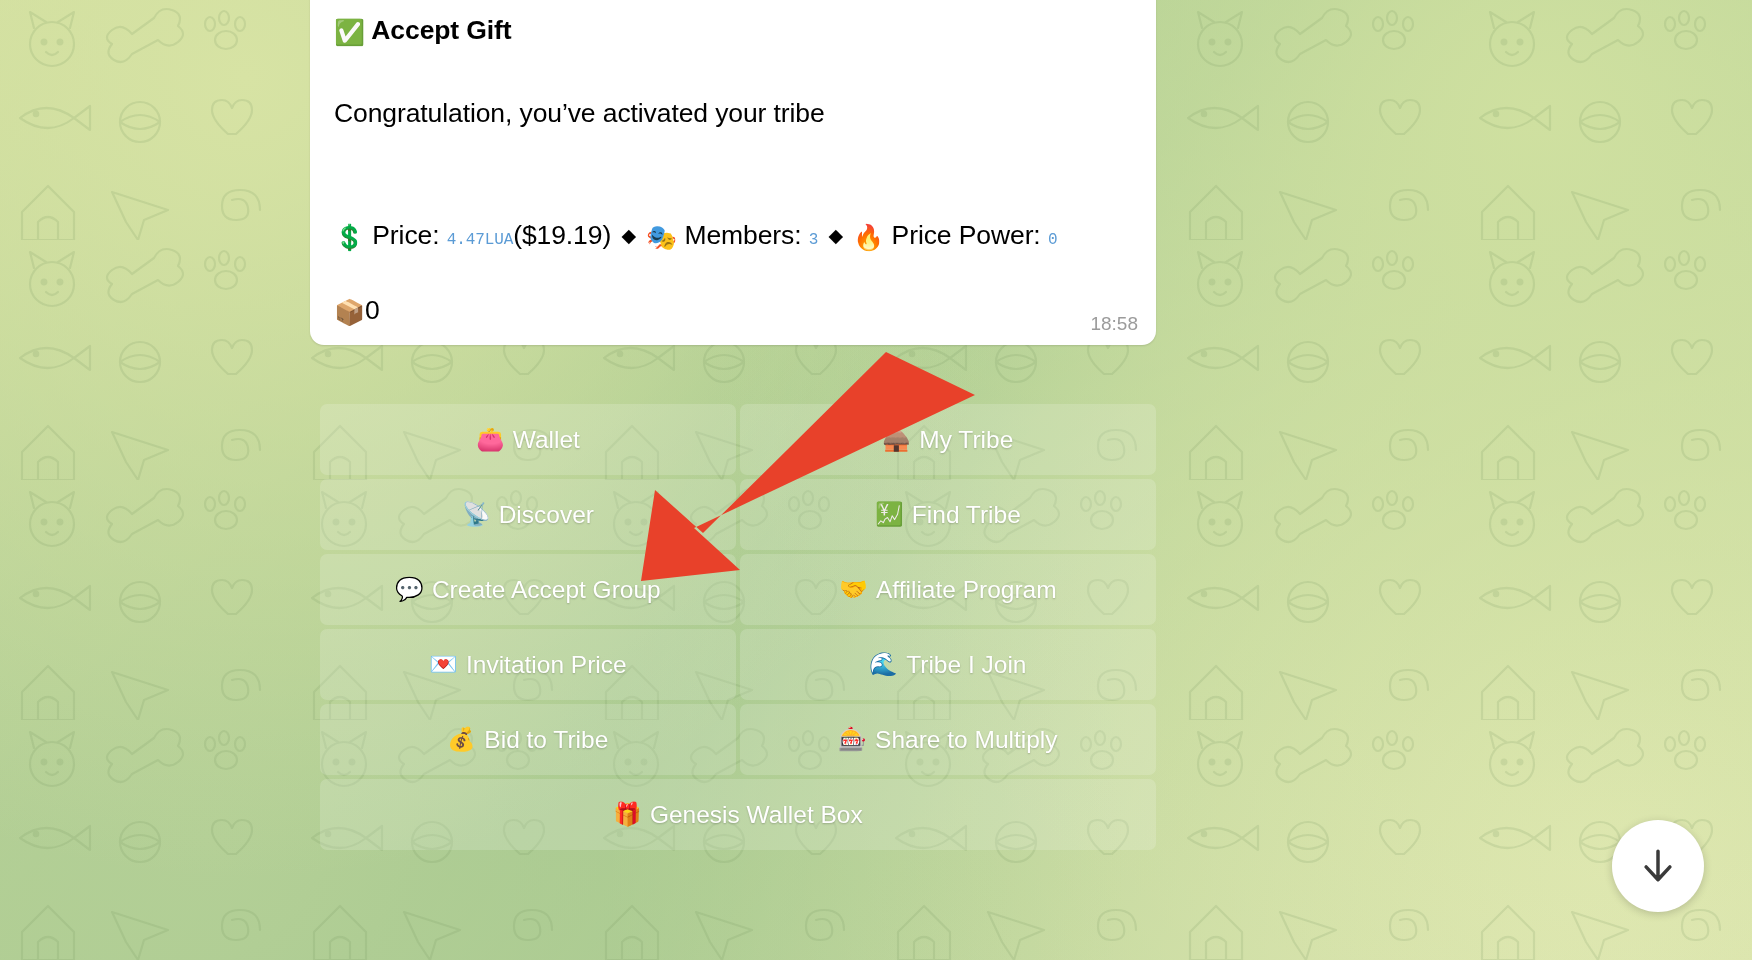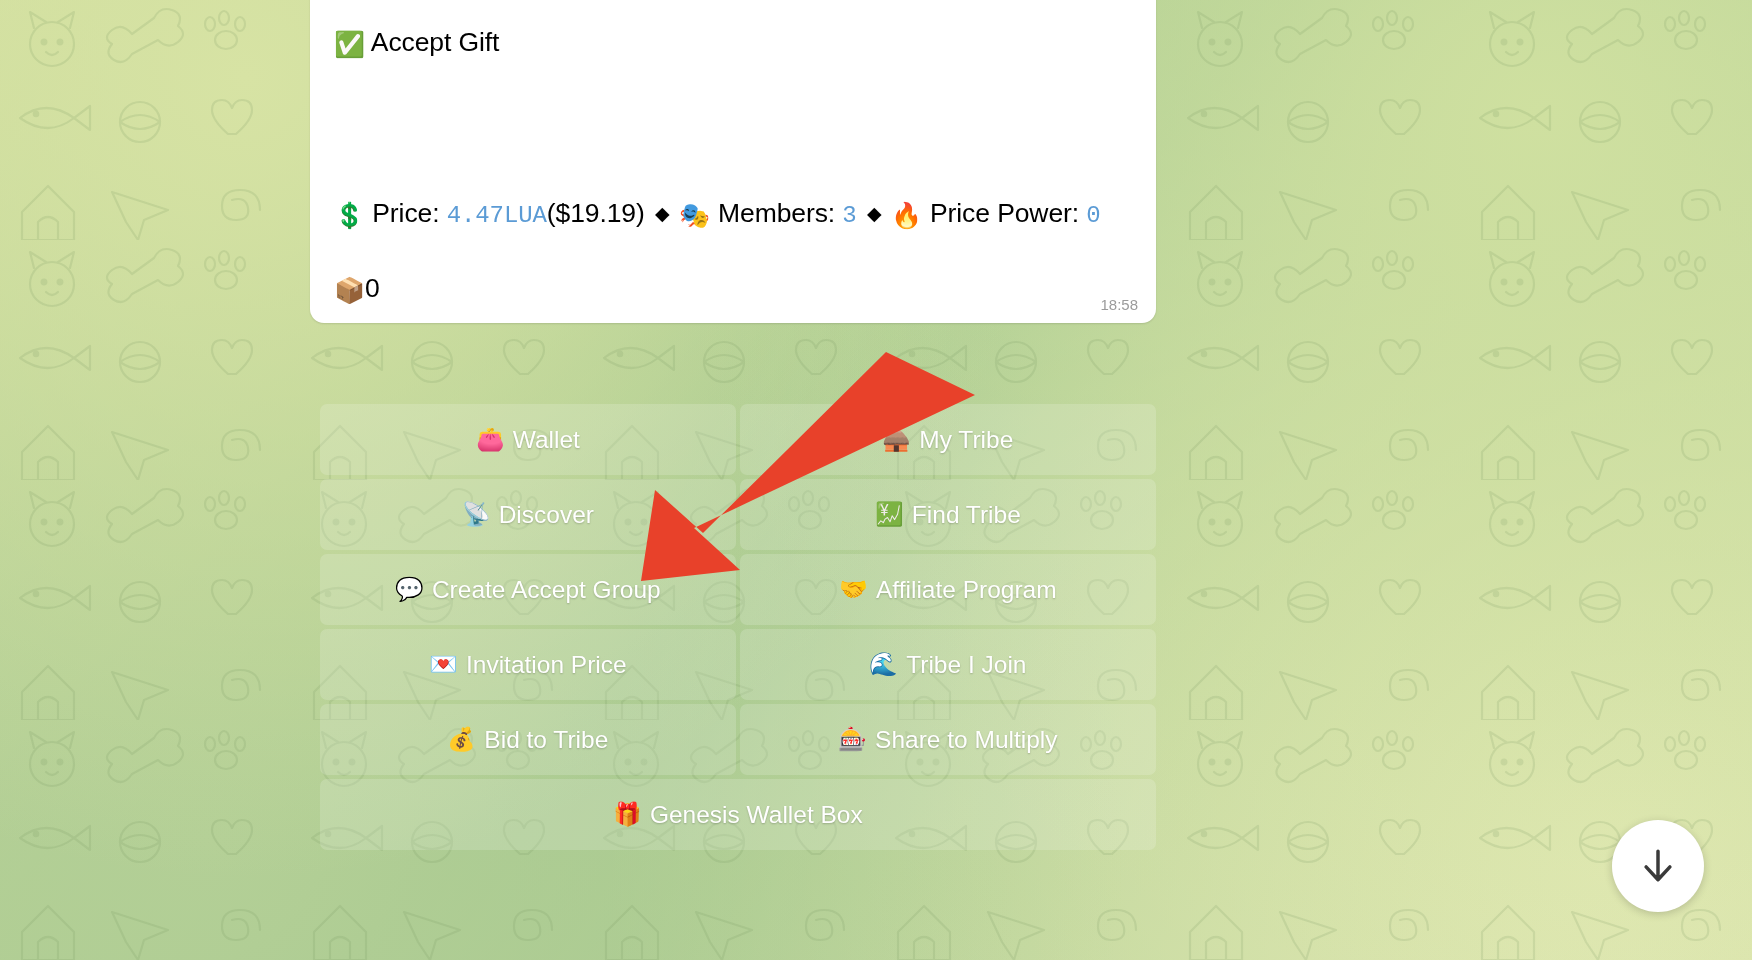--- a/index.html
+++ b/index.html
@@ -51,50 +51,50 @@
   }
 
   .msg-line {
     font-size: 26.5px;
     line-height: 1.28;
     color: #000000;
     letter-spacing: -0.1px;
     white-space: normal;
   }
 
-  .msg-title { margin-top: 12px; }
+  .msg-title { margin-top: 0; font-weight: bold; }
   .gap-lg { height: 48px; }
   .gap-md { height: 44px; }
   .gap-sm { height: 40px; }
 
   .emoji {
     font-family: "DejaVu Sans", sans-serif;
     font-size: 25px;
     vertical-align: -2px;
   }
 
   .tribe-link {
     color: #1a62a8;
     text-decoration: underline;
     text-underline-offset: 3px;
   }
 
   .code {
     font-family: "Liberation Mono", "DejaVu Sans Mono", monospace;
     color: #5b9bd5;
-    font-size: 24px;
+    font-size: 16px;
   }
 
   .sep { font-size: 19px; vertical-align: 2px; padding: 0 3px; }
 
   .timestamp {
     position: absolute;
     right: 18px;
     bottom: 10px;
-    font-size: 15px;
+    font-size: 19px;
     color: #9b9b9b;
   }
 
   
   .keyboard {
     position: absolute;
     left: 320px;
     top: 404px;
     width: 836px;
     display: flex;
@@ -205,20 +205,21 @@
 
   <div class="bubble">
 
     <div class="msg-line msg-title">
       <span class="emoji">✅</span>
       <span>Accept Gift</span>
     </div>
 
     <div class="gap-lg"></div>
 
+    <div class="msg-line">Congratulation, you’ve activated your tribe</div>
 
     <div class="gap-md"></div>
 
 
     <div class="gap-md"></div>
 
     <div class="msg-line">
       <span class="emoji">💲</span>
       <span>Price:</span>
       <span class="code">4.47LUA</span><span>($19.19)</span>

